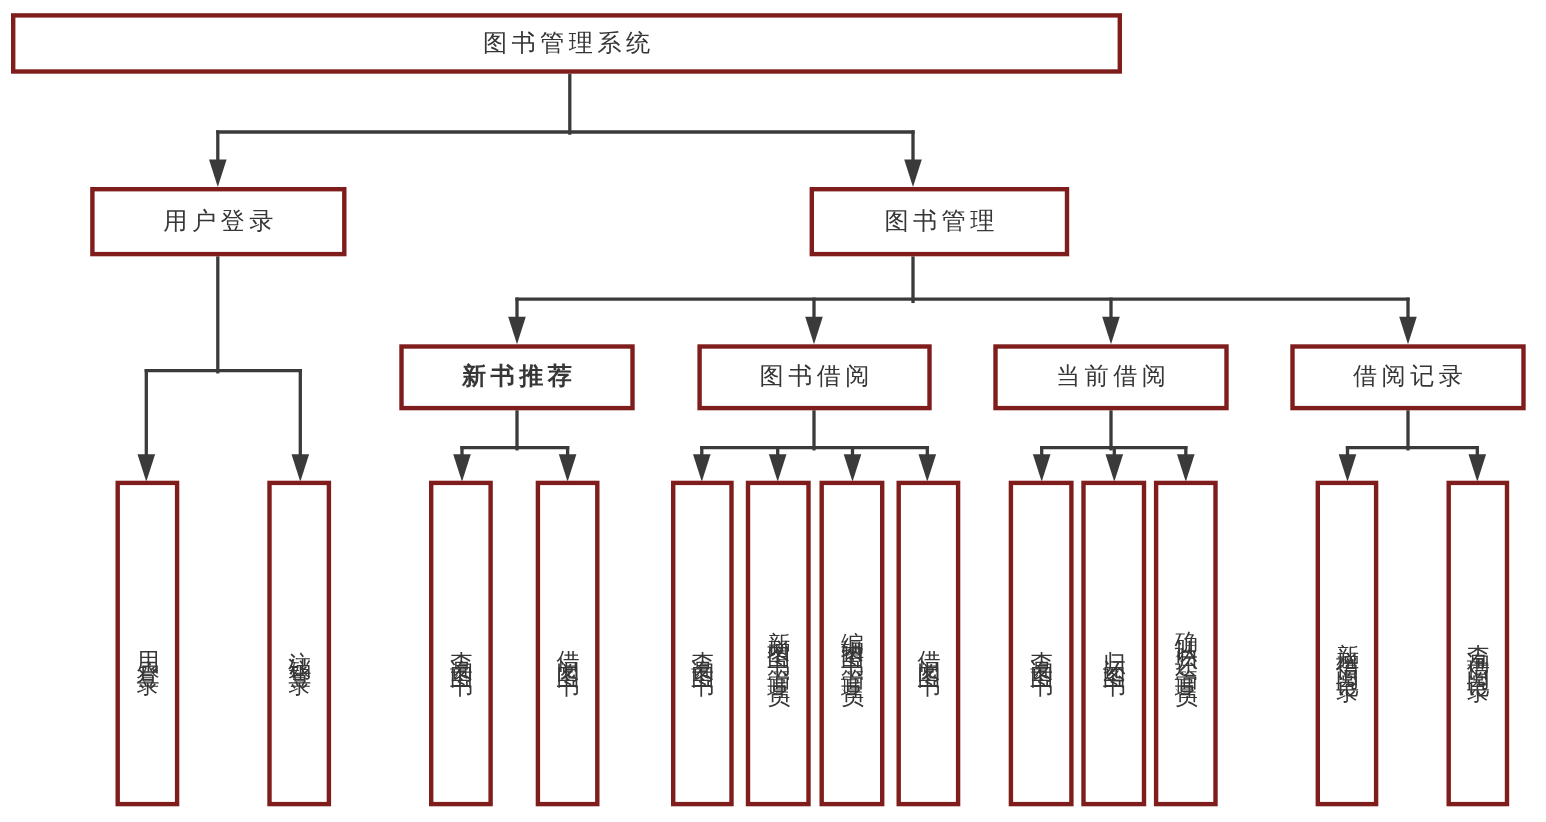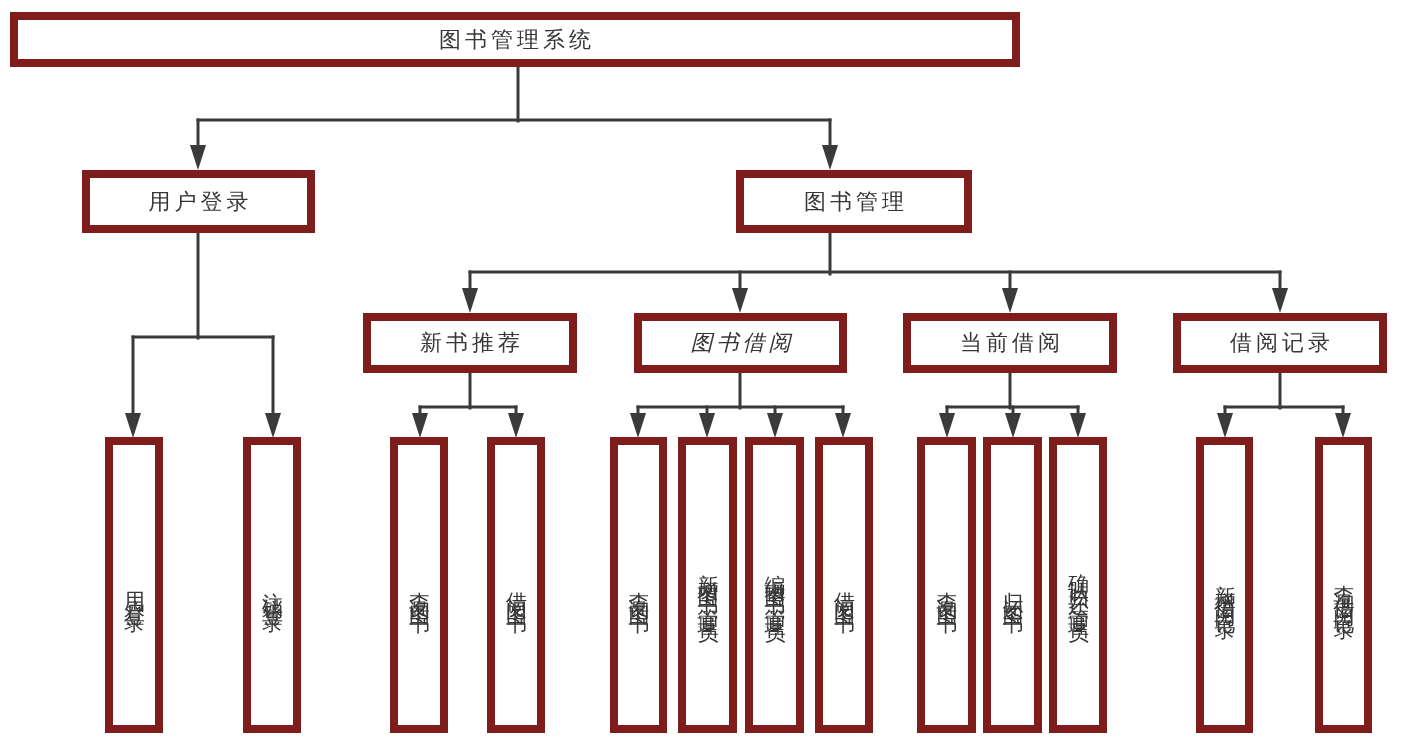--- a/index.html
+++ b/index.html
@@ -17,21 +17,21 @@
   }
   .connectors {
     position: absolute;
     left: 0;
     top: 0;
     width: 1405px;
     height: 747px;
   }
   .box {
     position: absolute;
-    border: 8px solid #7f1d1d;
+    border: 4px solid #7f1d1d;
     background: #ffffff;
     display: flex;
     align-items: center;
     justify-content: center;
     color: #363636;
     line-height: 1;
   }
   .box.h {
     font-size: 22px;
     letter-spacing: 4px;
@@ -119,22 +119,22 @@
       <polygon points="1217,413 1233,413 1225,438"></polygon>
       <polygon points="1335,413 1351,413 1343,438"></polygon>
     </g>
   </svg>
 
   <div class="box h" style="left:10px; top:12px; width:1010px; height:55px;">图书管理系统</div>
 
   <div class="box h" style="left:82px; top:170px; width:233px; height:63px;">用户登录</div>
   <div class="box h" style="left:712px; top:170px; width:236px; height:63px;margin-left:24px;">图书管理</div>
 
-  <div class="box h" style="left:363px; top:313px; width:214px; height:60px;">新书推荐</div>
-  <div class="box h" style="left:634px; top:313px; width:213px; height:60px;font-style:italic;">图书借阅</div>
+  <div class="box h" style="left:363px; top:313px; width:214px; height:60px;font-weight:bold;">新书推荐</div>
+  <div class="box h" style="left:634px; top:313px; width:213px; height:60px;">图书借阅</div>
   <div class="box h" style="left:1173px; top:313px; width:214px; height:60px;">借阅记录</div>
   <div class="box h" style="left:903px; top:313px; width:214px; height:60px;">当前借阅</div>
 
   <div class="box v" style="left:105px; top:437px; width:58px; height:296px;">用户登录</div>
   <div class="box v" style="left:243px; top:437px; width:58px; height:296px;">注销登录</div>
 
   <div class="box v" style="left:390px; top:437px; width:58px; height:296px;">查询图书</div>
   <div class="box v" style="left:487px; top:437px; width:58px; height:296px;">借阅图书</div>
 
   <div class="box v" style="left:610px; top:437px; width:57px; height:296px;">查询图书</div>

